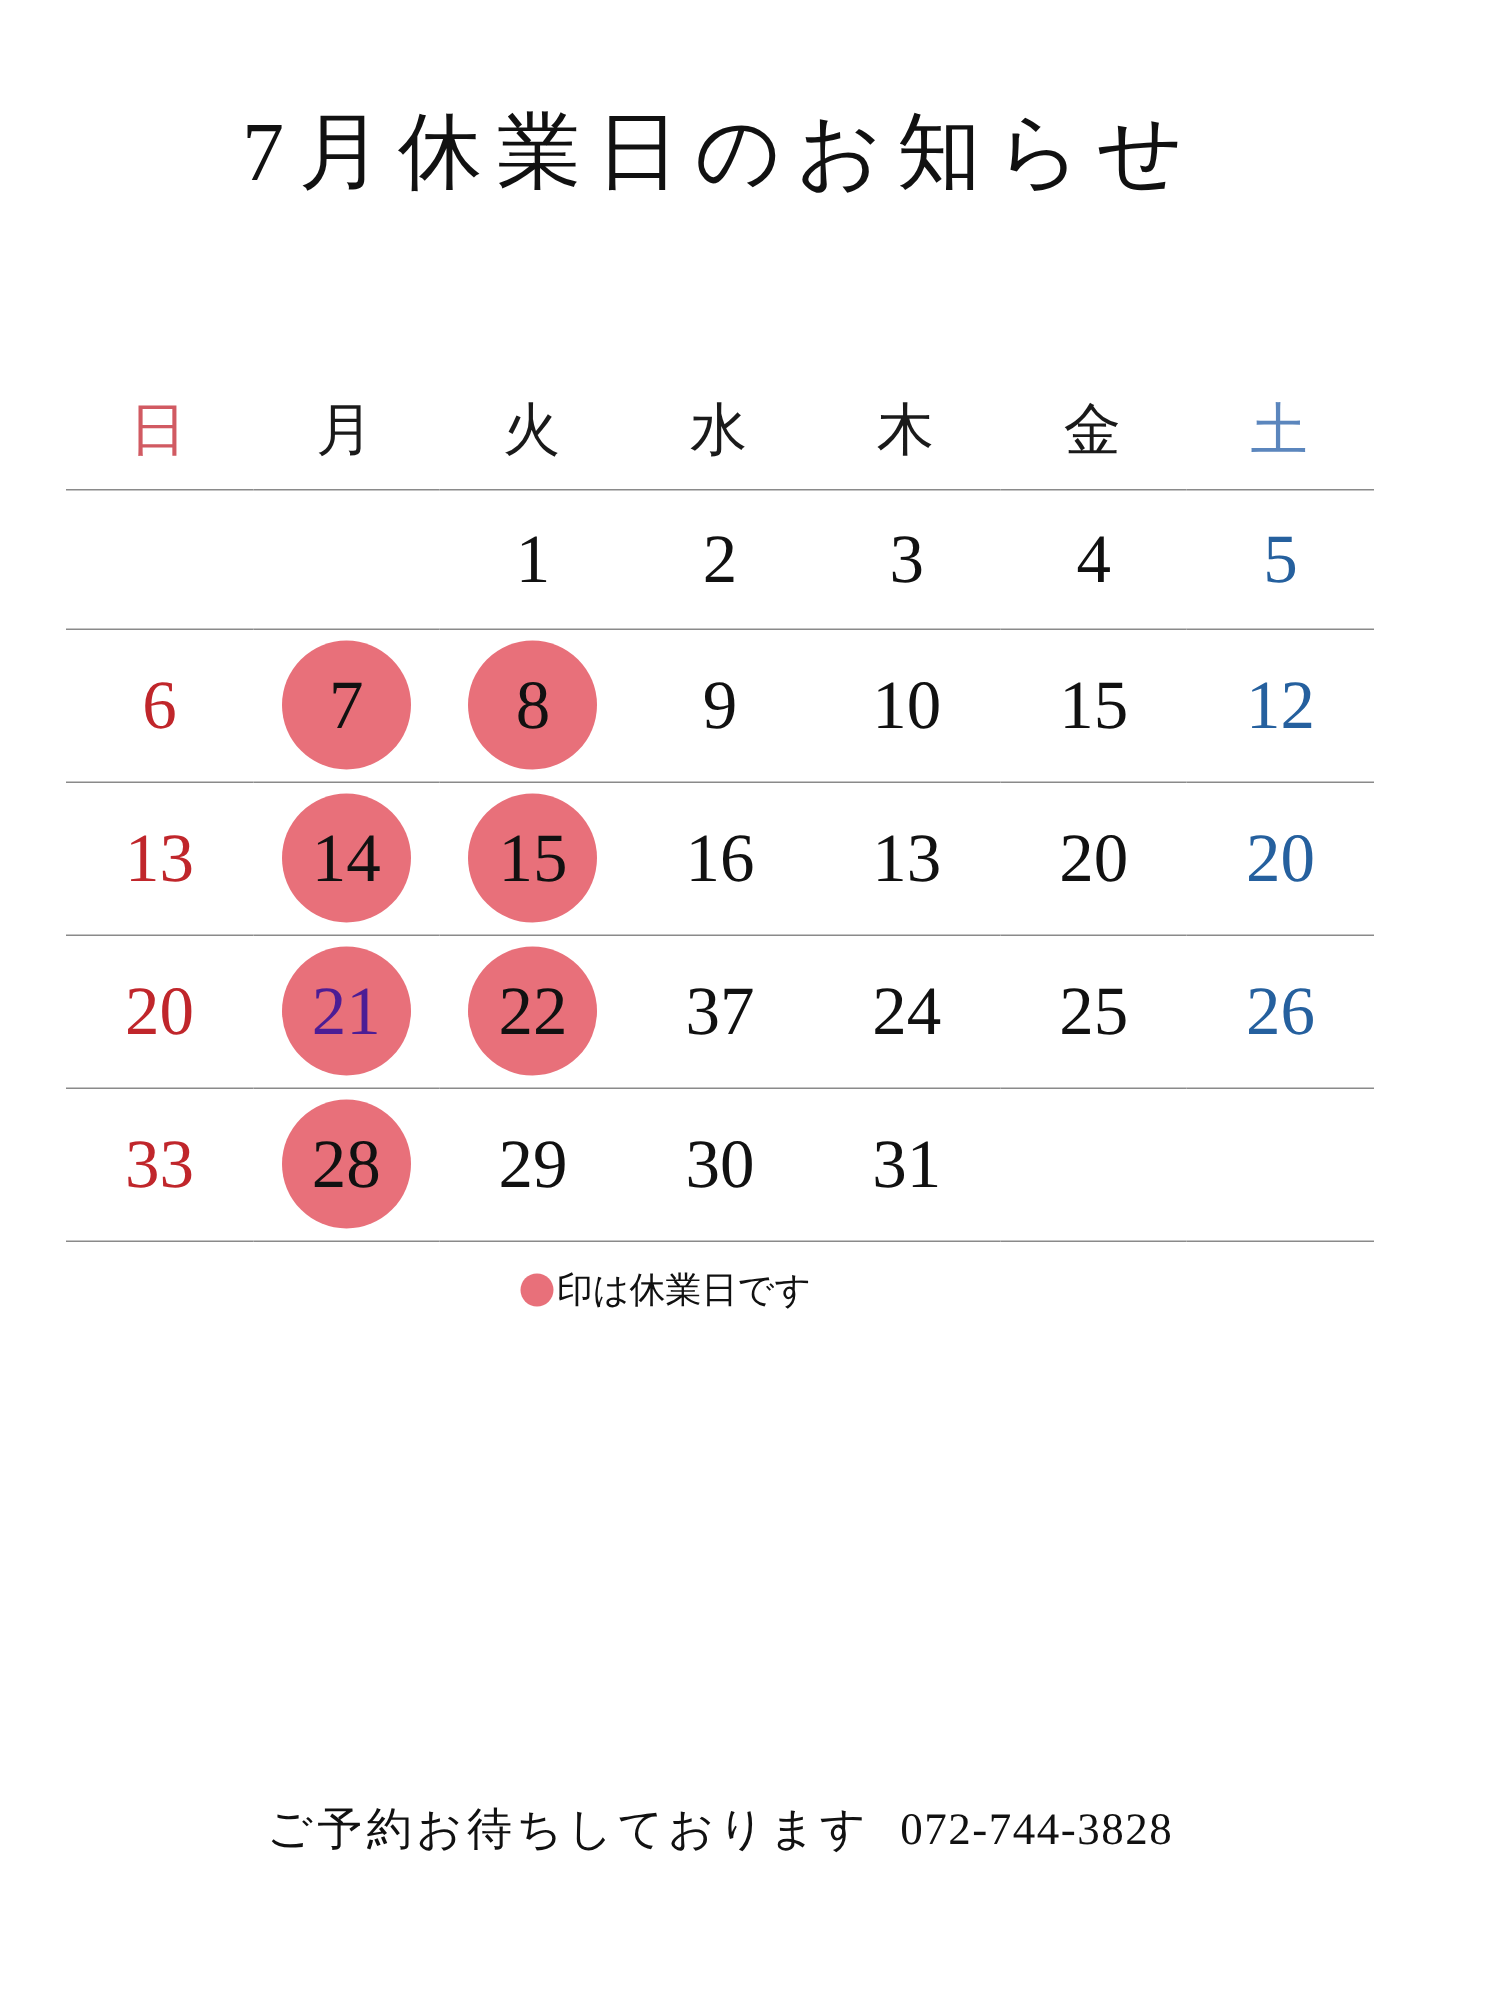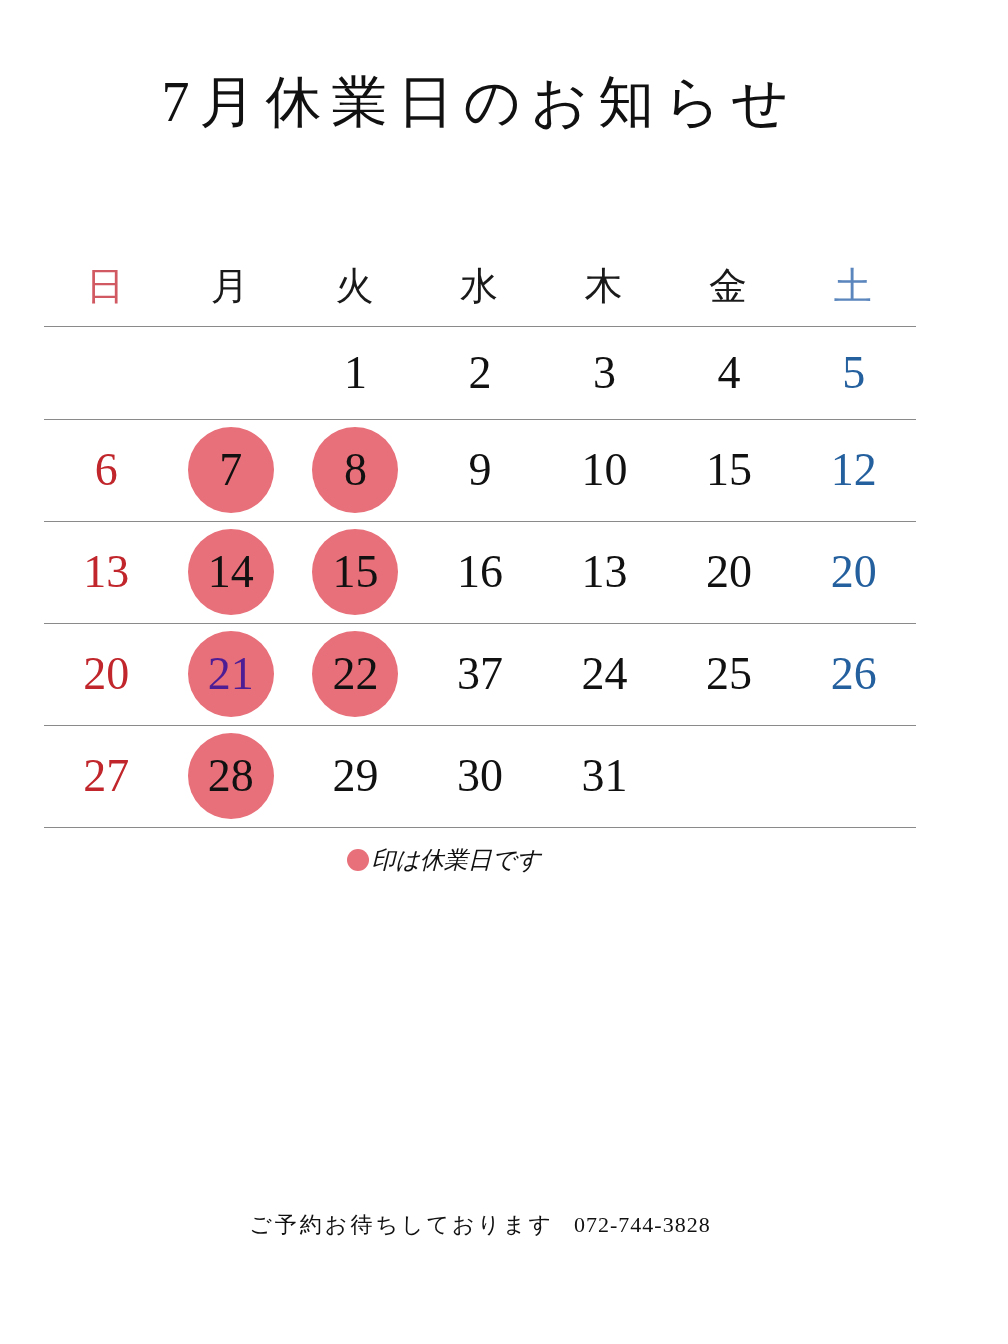--- a/index.html
+++ b/index.html
@@ -89,39 +89,38 @@
 
   
   .legend {
     margin: 16px 72px 0 0;
     display: flex;
     justify-content: flex-end;
     align-items: center;
     font-size: 24px;
     font-family: "Liberation Serif", "DejaVu Serif", serif;
     color: #111111;
-    font-style: italic;
   }
   .legend-dot {
     width: 22px;
     height: 22px;
     border-radius: 50%;
     background: #e8707a;
     display: inline-block;
     margin-right: 2px;
   }
 
   
   .footer {
     margin-top: auto;
     text-align: center;
     padding-bottom: 58px;
   }
   .reservation {
-    font-size: 22px;
+    font-size: 30px;
     letter-spacing: 3px;
     color: #111111;
     margin-bottom: 46px;
   }
   .reservation .phone {
     letter-spacing: 1px;
     margin-left: 20px;
   }
   .shopname {
     font-size: 44px;
@@ -181,21 +180,21 @@
           <tr>
             <td><span class="day sun">20</span></td>
             <td><span class="day sun closed">21</span></td>
             <td><span class="day wk closed">22</span></td>
             <td><span class="day wk">37</span></td>
             <td><span class="day wk">24</span></td>
             <td><span class="day wk">25</span></td>
             <td><span class="day sat">26</span></td>
           </tr>
           <tr>
-            <td><span class="day sun">27</span></td>
+            <td><span class="day sun">33</span></td>
             <td><span class="day wk closed">28</span></td>
             <td><span class="day wk">29</span></td>
             <td><span class="day wk">30</span></td>
             <td><span class="day wk">31</span></td>
             <td></td>
             <td></td>
           </tr>
         </tbody>
     </table>
   </div>

